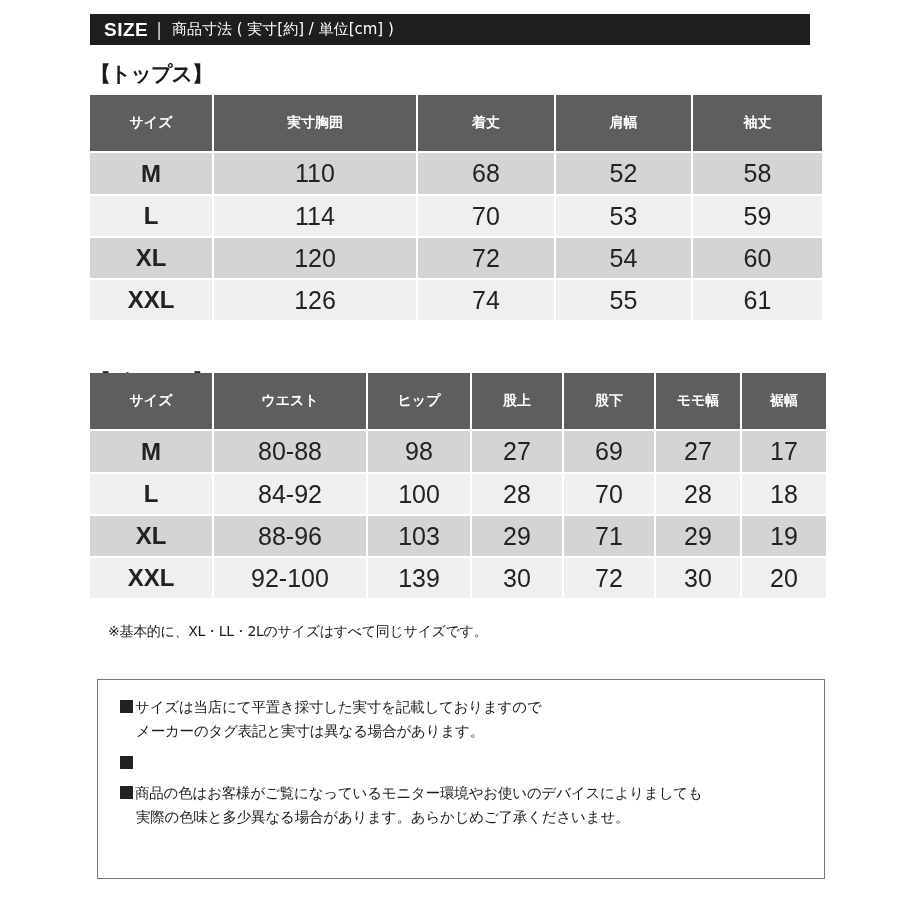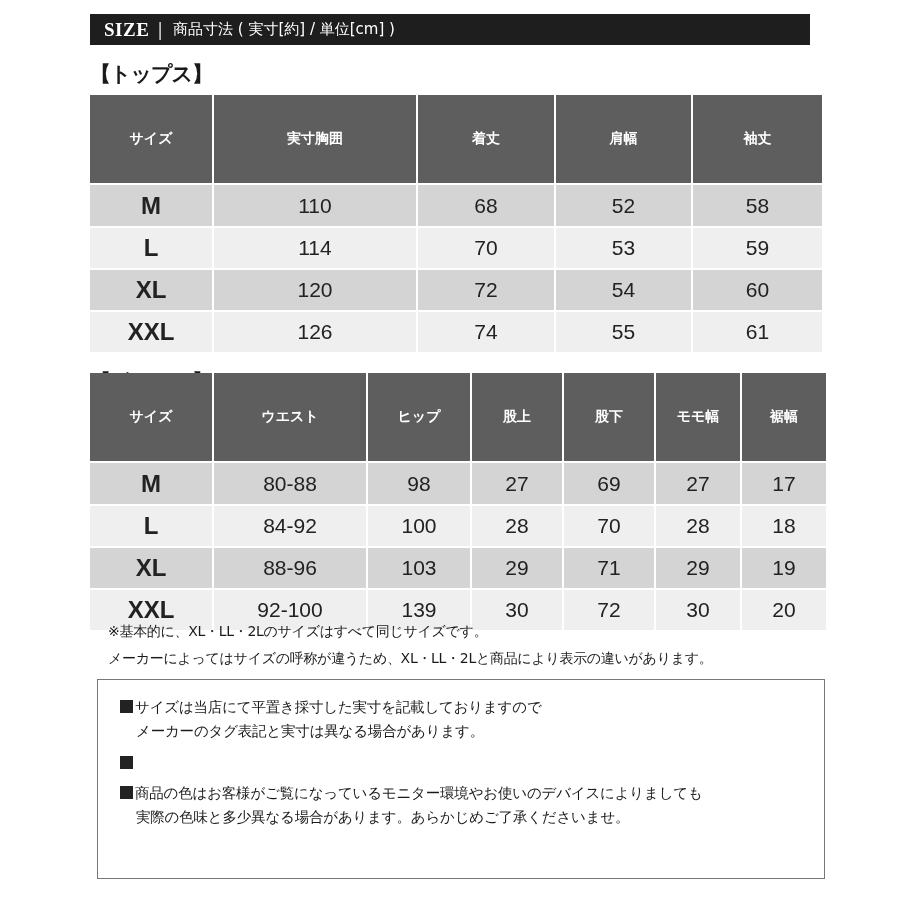--- a/index.html
+++ b/index.html
@@ -1,24 +1,24 @@
 <!DOCTYPE html>
 <html><head>
 <meta charset="utf-8">
 <style>
   html, body { margin:0; padding:0; background:#ffffff; }
   body { width:900px; height:900px; position:relative; font-family:"DejaVu Sans", sans-serif; color:#1a1a1a; overflow:hidden; }
   .titlebar { position:absolute; left:90px; top:14px; width:720px; height:31px; background:#1e1e1e; color:#fff; display:flex; align-items:center; }
-  .titlebar .size { font-family:Liberation Serif, serif; font-weight:bold; font-size:19px; margin-left:14px; letter-spacing:0.5px; }
+  .titlebar .size { font-family:Liberation Sans, sans-serif; font-weight:bold; font-size:19px; margin-left:14px; letter-spacing:0.5px; }
   .titlebar .sep { font-size:17px; margin:0 10px 0 8px; color:#ddd; }
   .titlebar .sub { font-size:15px; }
   .section-title { position:absolute; left:90px; font-size:21px; font-weight:bold; letter-spacing:-1px;text-align:right; }
   table.st { position:absolute; left:90px; border-collapse:separate; border-spacing:2px; margin:-2px; width:724px; table-layout:fixed; }
-  table.st th { background:#5e5e5e; color:#fff; font-weight:bold; font-size:14px; height:56px; padding:16px; text-align:center; }
-  table.st td { font-family:"Liberation Sans", sans-serif; font-size:21px; color:#222; text-align:center; padding:0; }
+  table.st th { background:#5e5e5e; color:#fff; font-weight:bold; font-size:14px; height:56px; padding:0; text-align:center; }
+  table.st td { font-family:"Liberation Sans", sans-serif; font-size:25px; color:#222; text-align:center; padding:0; }
   table.st td.sz { font-weight:bold; font-size:24px; }
   table.st tr.odd td { background:#d4d4d4; }
   table.st tr.even td { background:#efefef; }
   .notes { position:absolute; left:108px; top:618px; font-size:14px; line-height:27px; letter-spacing:-0.3px; }
   .box { position:absolute; left:97px; top:679px; width:728px; height:200px; border:1px solid #777; box-sizing:border-box; }
   .box .lines { padding:12px 0 0 22px; font-size:14.5px; line-height:30px; letter-spacing:-0.2px; }
   .box .ln { white-space:nowrap; }
   .box .indent { padding-left:16px; line-height:26px; margin-top:-4px; margin-bottom:4px; }
   .sq { display:inline-block; width:13px; height:13px; background:#222; margin-right:2px; vertical-align:-1px; }
 </style>
@@ -140,21 +140,20 @@
       <td>30</td>
       <td>72</td>
       <td>30</td>
       <td>20</td>
     </tr>
   </tbody>
 </table>
 
 <div class="notes">
   <div>※基本的に、XL・LL・2Lのサイズはすべて同じサイズです。</div>
-  <div>メーカーによってはサイズの呼称が違うため、XL・LL・2Lと商品により表示の違いがあります。</div>
 </div>
 
 <div class="box">
   <div class="lines">
     <div class="ln"><span class="sq"></span><span>サイズは当店にて平置き採寸した実寸を記載しておりますので</span></div>
     <div class="ln indent">メーカーのタグ表記と実寸は異なる場合があります。</div>
     <div class="ln"><span class="sq"></span></div>
     <div class="ln"><span class="sq"></span><span>商品の色はお客様がご覧になっているモニター環境やお使いのデバイスによりましても</span></div>
     <div class="ln indent">実際の色味と多少異なる場合があります。あらかじめご了承くださいませ。</div>
   </div>

